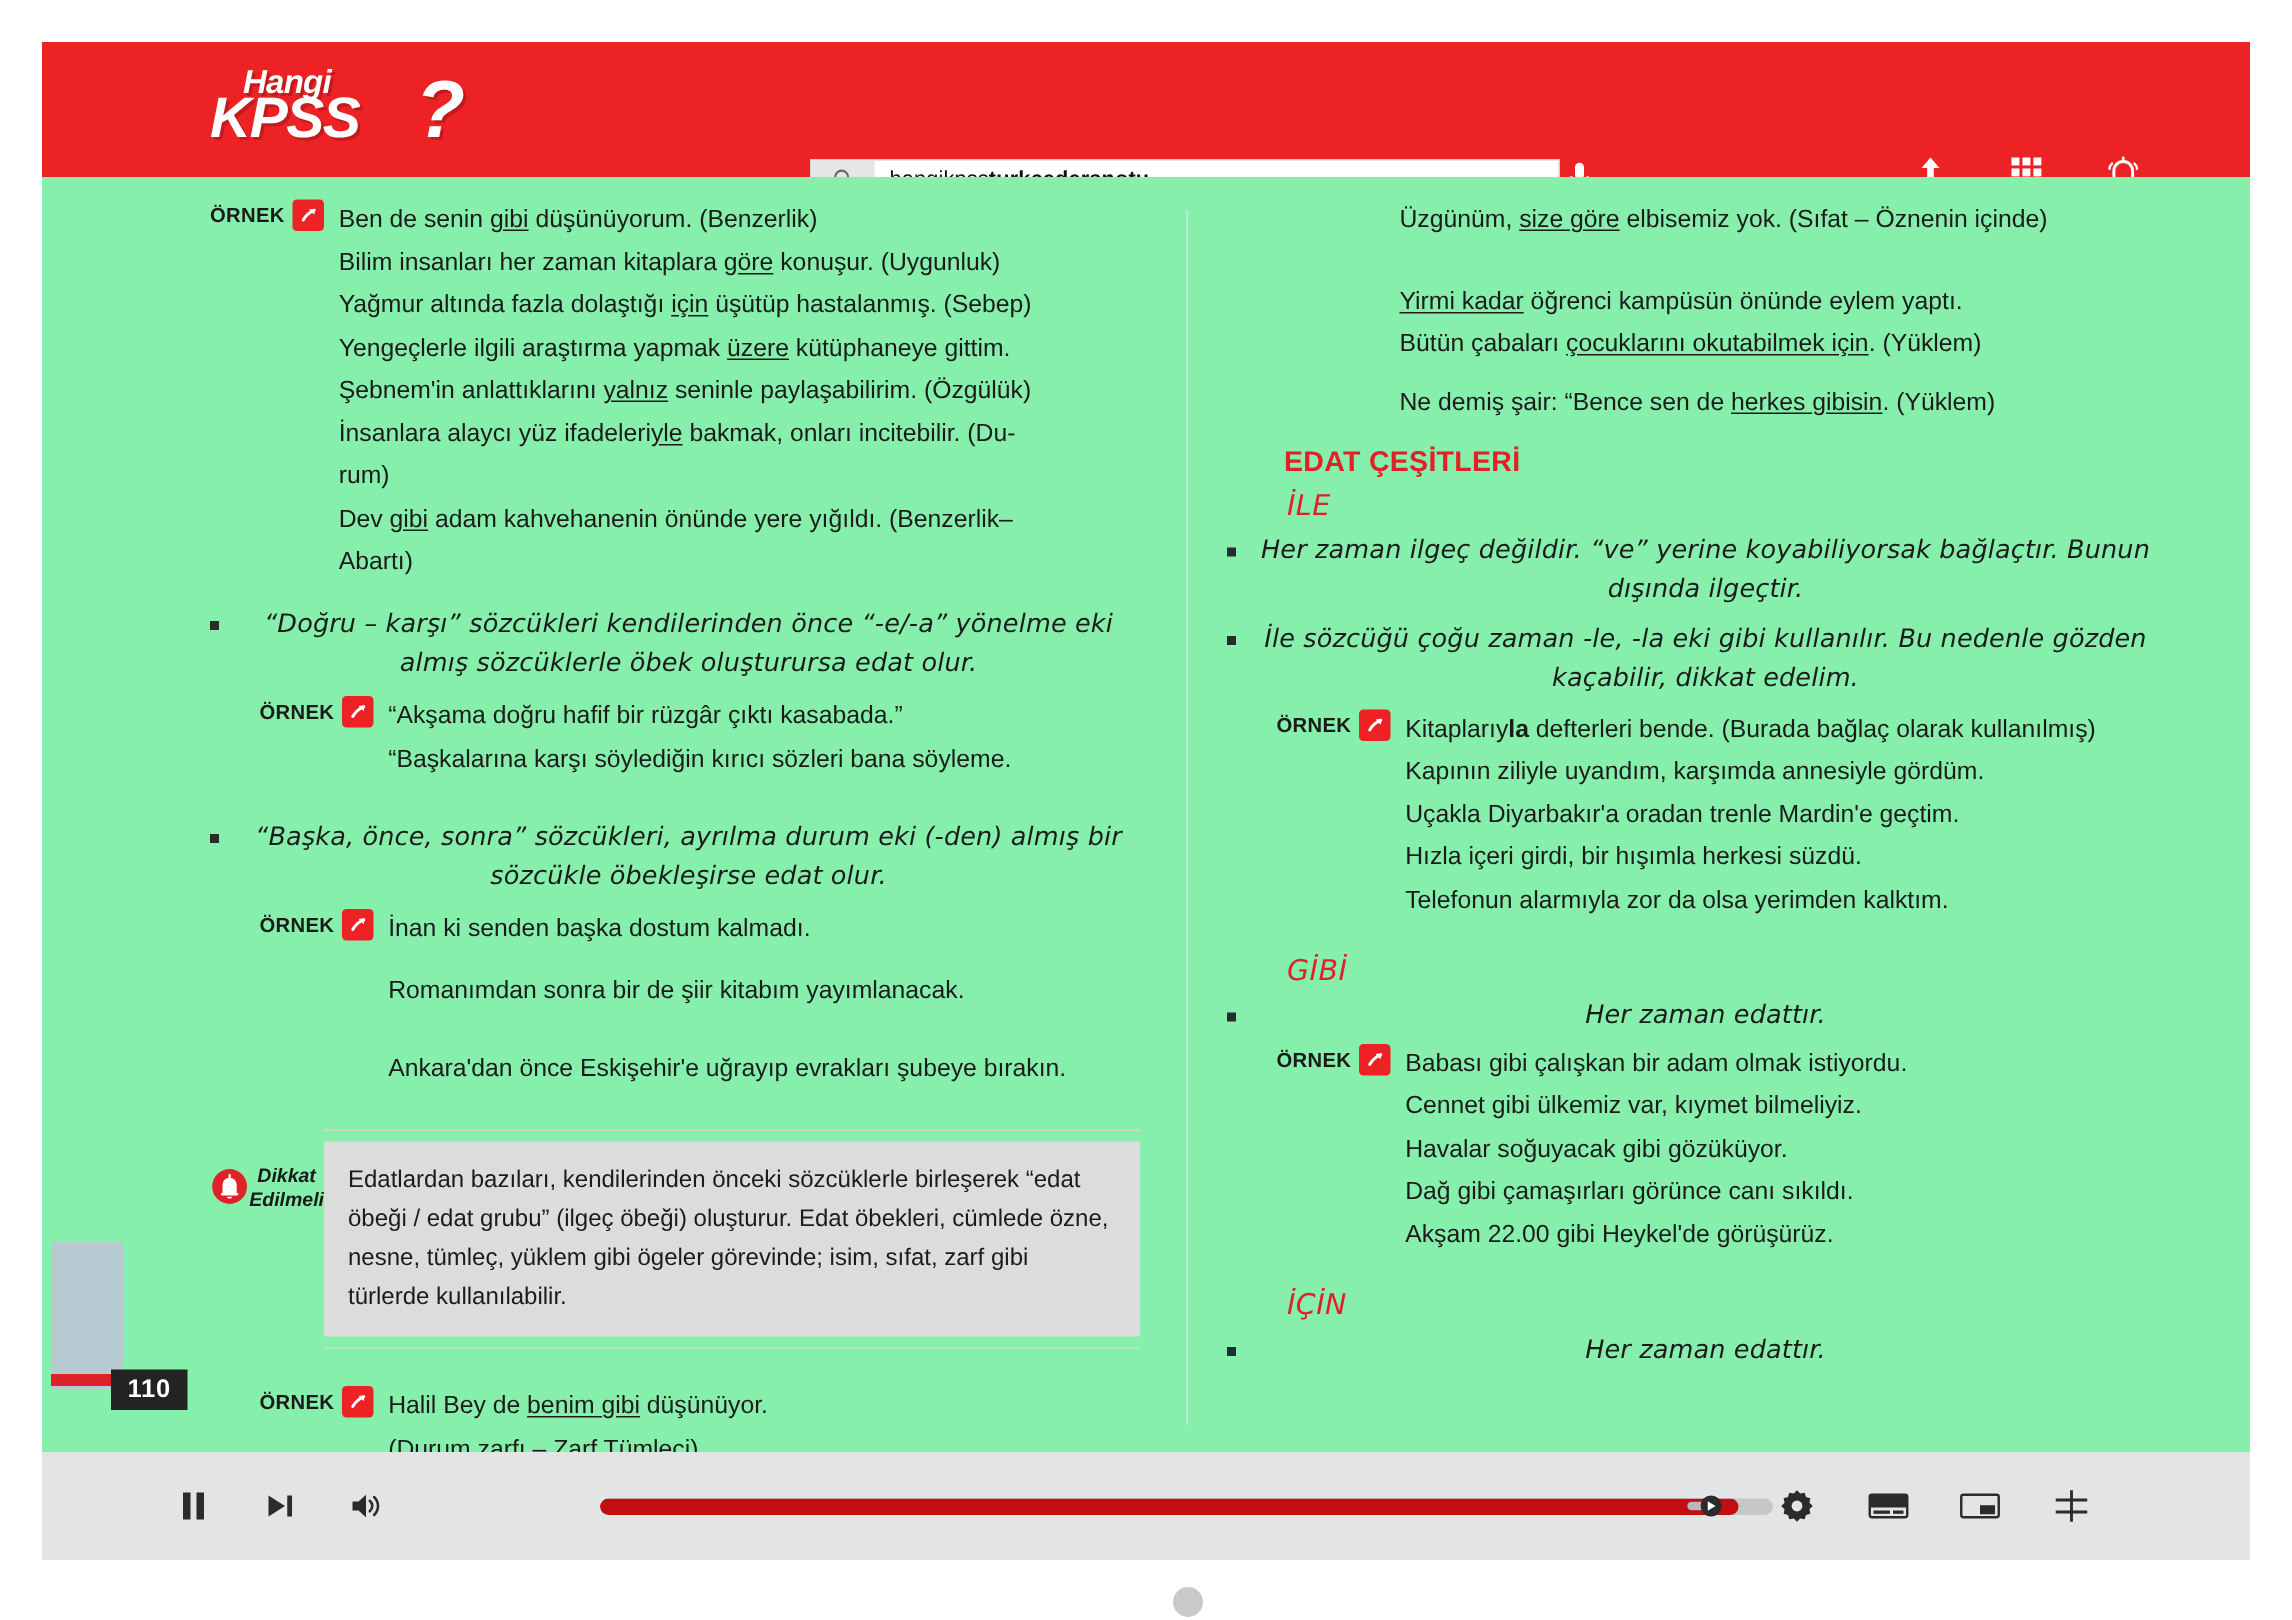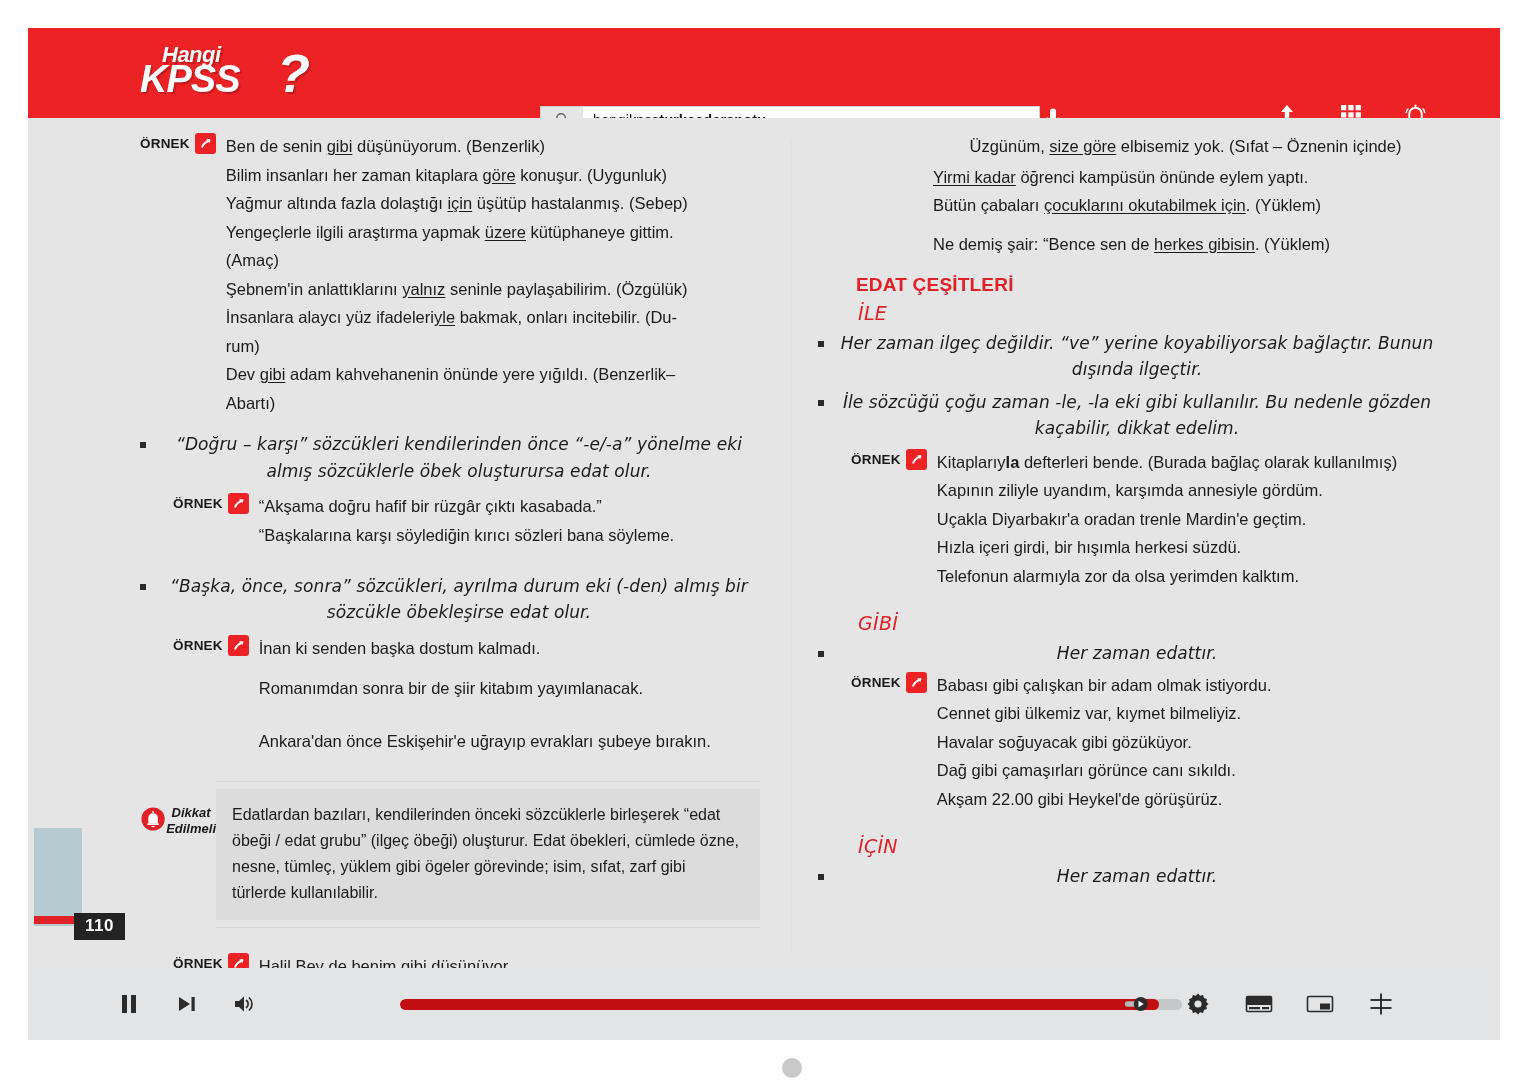--- a/index.html
+++ b/index.html
@@ -66,21 +66,21 @@
     position:absolute;right:70px;top:72px;
     display:flex;align-items:center;gap:34px;
   }
   .hdr-icons > div{
     width:30px;height:30px;display:flex;align-items:center;justify-content:center;cursor:pointer;
   }
 
   
   .content{
     position:absolute;left:28px;top:118px;width:1472px;height:850px;
-    background:#e5e5e5;
+    background:#86efac;
   }
   .col-left{position:absolute;left:112px;top:14px;width:620px;}
   .col-right{position:absolute;left:790px;top:14px;width:620px;}
 
   .divider{
     position:absolute;left:763px;top:22px;width:1px;height:810px;
     background:#e0e0e0;
   }
   .divider-dot{
     position:absolute;left:754px;top:940px;width:20px;height:20px;
@@ -288,21 +288,20 @@
               <path d="M3.4 10.4 C5.6 6.4 8.3 4.6 11.3 3.5" stroke="#fff" stroke-width="2.1" stroke-linecap="round" fill="none"></path>
               <path d="M7.6 2.8 L11.8 2.4 L11.3 6.6 Z" fill="#fff"></path>
             </svg>
           </span>
         </div>
         <div class="sentences">
           <div class="sent"><span>Ben de senin </span><u>gibi</u><span> düşünüyorum. (Benzerlik)</span></div>
           <div class="sent"><span>Bilim insanları her zaman kitaplara </span><u>göre</u><span> konuşur. (Uygunluk)</span></div>
           <div class="sent"><span>Yağmur altında fazla dolaştığı </span><u>için</u><span> üşütüp hastalanmış. (Sebep)</span></div>
           <div class="sent"><span>Yengeçlerle ilgili araştırma yapmak </span><u>üzere</u><span> kütüphaneye gittim.</span></div>
-          <div class="sent"><span>(Amaç)</span></div>
           <div class="sent"><span>Şebnem'in anlattıklarını </span><u>yalnız</u><span> seninle paylaşabilirim. (Özgülük)</span></div>
           <div class="sent"><span>İnsanlara alaycı yüz ifadeleri</span><u>yle</u><span> bakmak, onları incitebilir. (Du-</span></div>
           <div class="sent"><span>rum)</span></div>
           <div class="sent"><span>Dev </span><u>gibi</u><span> adam kahvehanenin önünde yere yığıldı. (Benzerlik–</span></div>
           <div class="sent"><span>Abartı)</span></div>
         </div>
       </div>
 
       <div class="rule">
         <span class="bullet"></span>
@@ -379,21 +378,21 @@
           <div class="sent"><span>Halil Bey de </span><u>benim gibi</u><span> düşünüyor.</span></div>
           <div class="sent"><span>(Durum zarfı – Zarf Tümleci)</span></div>
         </div>
       </div>
 
     </div>
 
     <div class="col-right">
 
       <div class="sentences" style="margin-left:115px;">
-        <div class="sent" style="margin-bottom:2px;text-align:center;"><span>Üzgünüm, </span><u>size göre</u><span> elbisemiz yok. (Sıfat – Öznenin içinde)</span></div>
+        <div class="sent" style="margin-bottom:26px;"><span>Üzgünüm, </span><u>size göre</u><span> elbisemiz yok. (Sıfat – Öznenin içinde)</span></div>
         <div class="sent"><u>Yirmi kadar</u><span> öğrenci kampüsün önünde eylem yaptı.</span></div>
         <div class="sent" style="margin-bottom:10px;"><span>Bütün çabaları </span><u>çocuklarını okutabilmek için</u><span>. (Yüklem)</span></div>
         <div class="sent"><span>Ne demiş şair: “Bence sen de </span><u>herkes gibisin</u><span>. (Yüklem)</span></div>
       </div>
 
       <div class="h-main">EDAT ÇEŞİTLERİ</div>
 
       <div>
         <div class="h-sub">İLE</div>
         <div class="rule" style="margin:4px 0 6px 0;">

